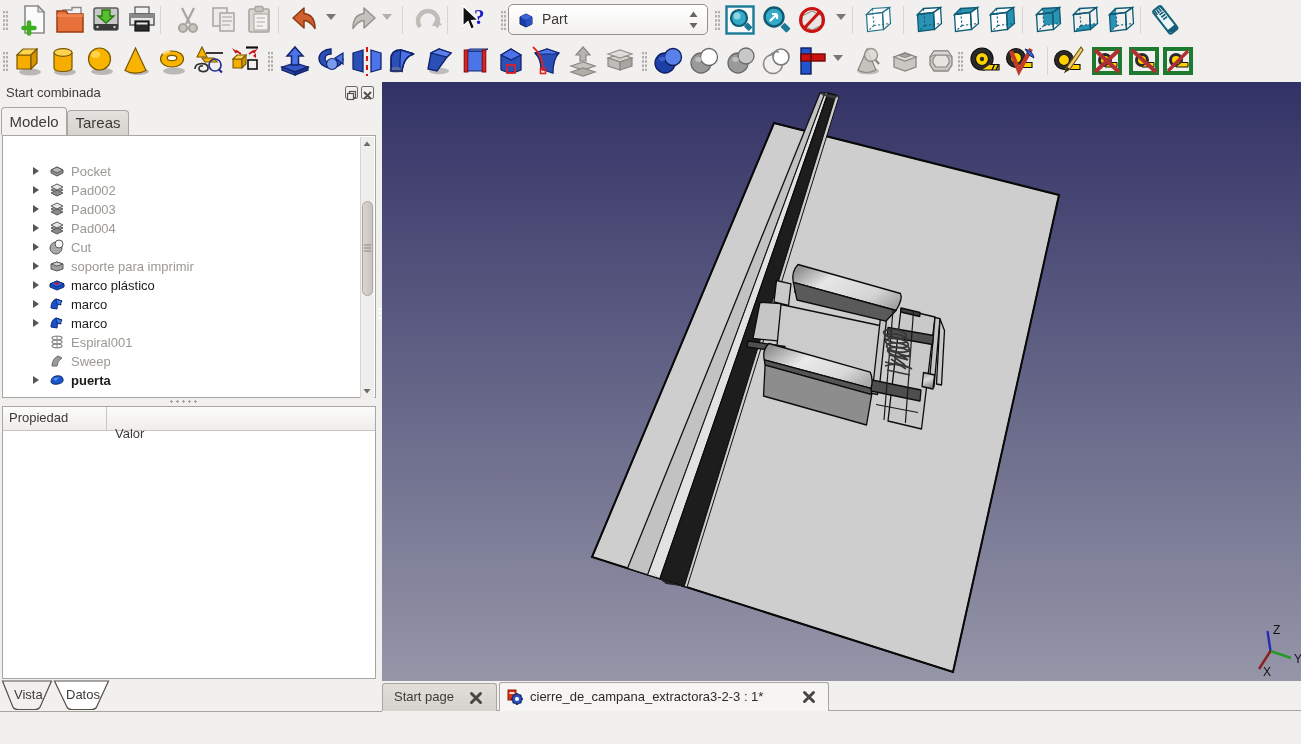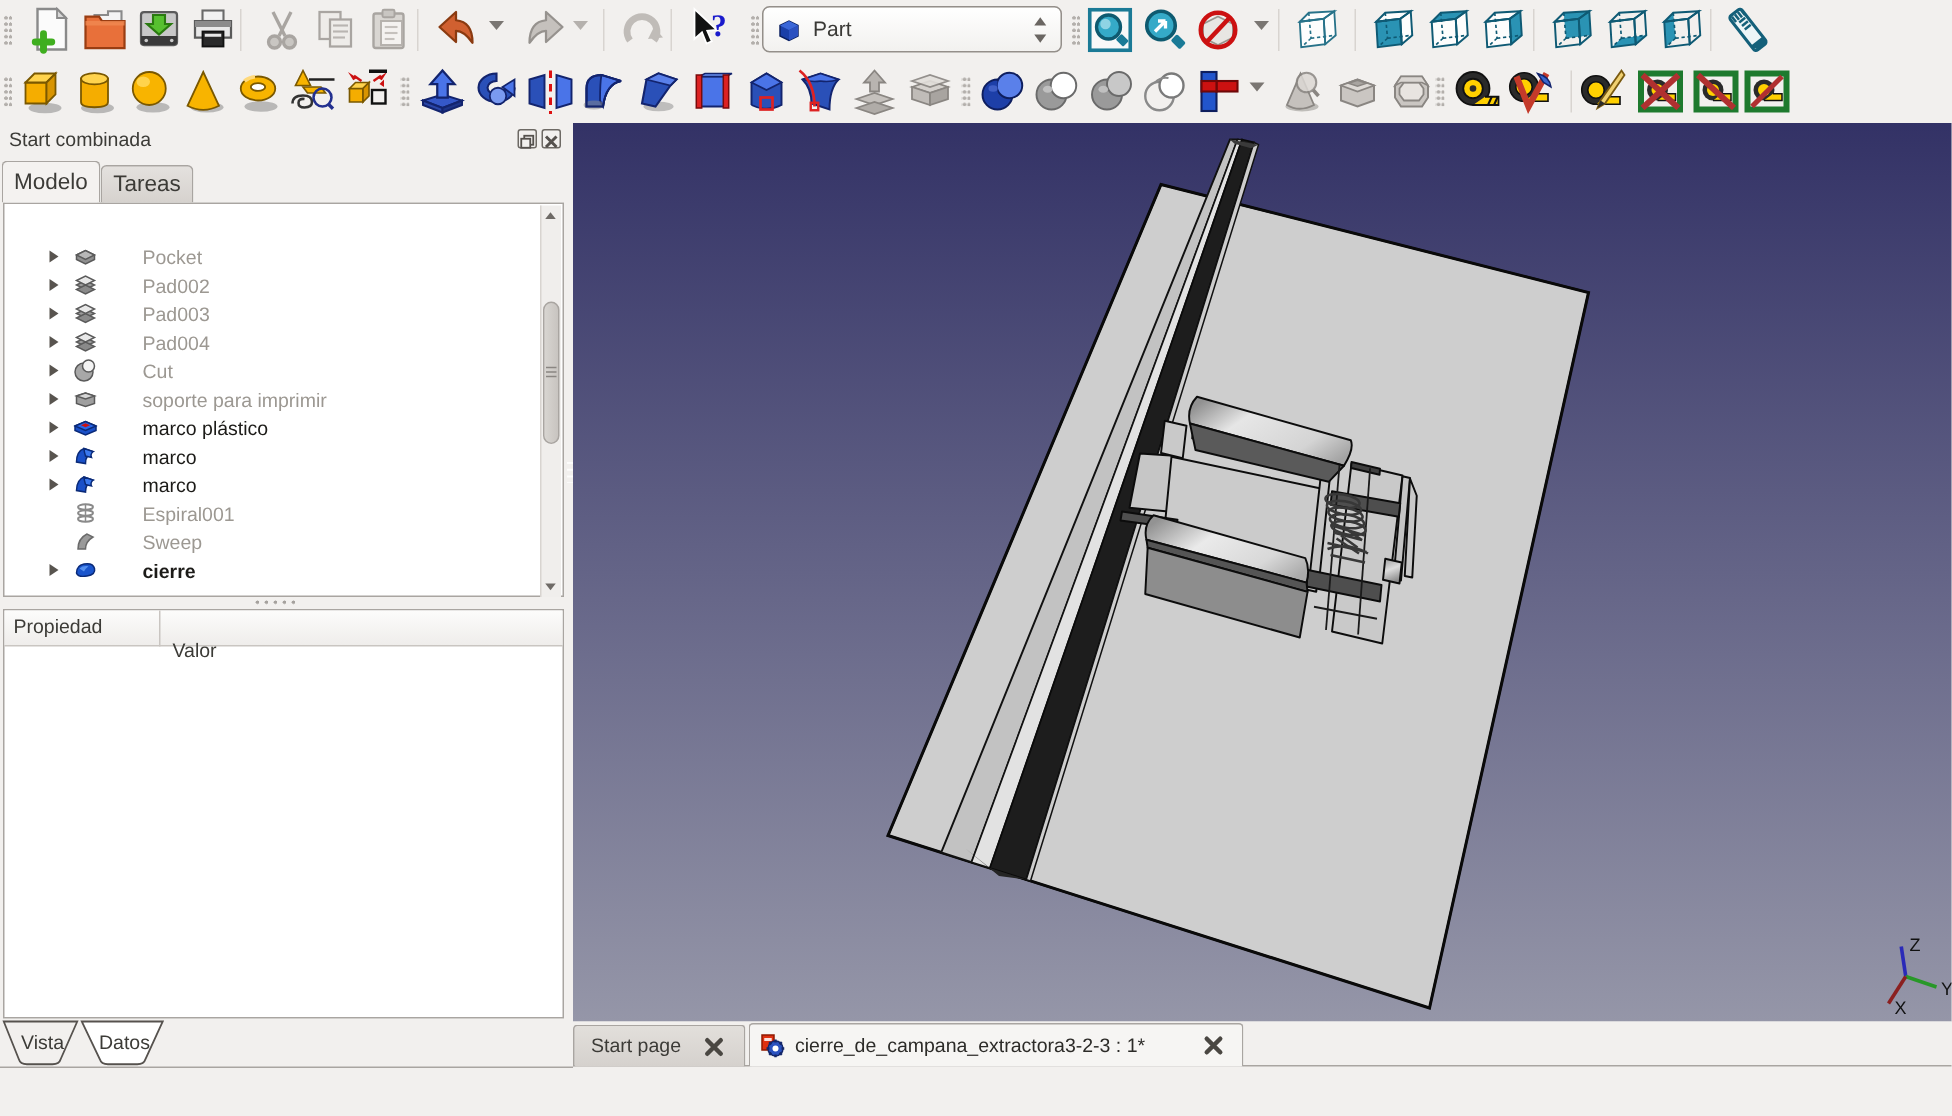--- a/index.html
+++ b/index.html
@@ -32,21 +32,21 @@
   background:#fff; border:1px solid #a9a5a1; }
 #treehdr { position:absolute; left:0; top:0; width:372px; height:24px;
   background:linear-gradient(#fcfcfb,#efedeb); border-bottom:1px solid #c9c5c1;
   font-size:13px; color:#3c3b37; }
 #treehdr .c1 { position:absolute; left:6px; top:3px; }
 #treehdr .hsep { position:absolute; left:306px; top:0; width:1px; height:24px; background:#c9c5c1; }
 .trow { position:absolute; left:0; height:19px; font-size:13px; white-space:nowrap; }
 .trow .arr { position:absolute; left:30px; top:5px; width:0; height:0;
   border-left:6px solid #58544f; border-top:4.5px solid transparent; border-bottom:4.5px solid transparent; }
 .trow .tico { position:absolute; left:46px; top:1px; width:16px; height:16px; }
-.trow .txt { position:absolute; left:68px; top:2px;margin-left:24px; }
+.trow .txt { position:absolute; left:68px; top:2px; }
 .gray { color:#9c9892; }
 .blk { color:#1c1b18; }
 
 #vscroll { position:absolute; right:1px; top:1px; width:14px; height:261px;
   background:#f0eeec; border-left:1px solid #d8d4d0; border-radius:0 0 0 0; }
 #vthumb { position:absolute; left:1px; top:64px; width:11px; height:95px;
   background:linear-gradient(90deg,#d8d5d1,#c8c4c0); border:1px solid #a9a5a1; border-radius:6px; }
 
 #propbox { position:absolute; left:2px; top:324px; width:374px; height:273px;
   background:#fff; border:1px solid #a9a5a1; }
@@ -700,21 +700,21 @@
               <path d="M3,13 Q3,6 9,3 L13,5 Q8,8 8,13 Z" fill="#9a9a9a" stroke="#6a6a6a"></path>
             </svg>
           <span class="txt gray">Sweep</span>
           </div>
         <div class="trow" style="top:235px;">
             <span class="arr"></span>
           <svg class="tico" viewBox="0 0 16 16">
               <path d="M2,10 Q2,5 7,4 Q13,3 14,7 Q15,11 9,12 Q3,13 2,10Z" fill="#1a55cc" stroke="#0a2a78"></path>
               <path d="M4,7 Q6,5 10,5.5 Q8,7 7,9Z" fill="#5590ee"></path>
             </svg>
-          <span class="txt blk" style="font-weight:bold;">cierre</span>
+          <span class="txt blk" style="font-weight:bold;">puerta</span>
           </div>
       </div>
       <div id="vscroll">
         <svg width="10" height="8" viewBox="0 0 10 8" style="position:absolute;left:1px;top:3px;">
             <path d="M5,1.5 L8.5,6 L1.5,6 Z" fill="#6e6a66"></path>
           </svg>
         <div id="vthumb">
             <svg width="9" height="12" viewBox="0 0 9 12" style="position:absolute;left:0px;top:41px;">
               <g stroke="#8a8682" stroke-width="1">
                 <line x1="1" y1="2" x2="8" y2="2"></line>

